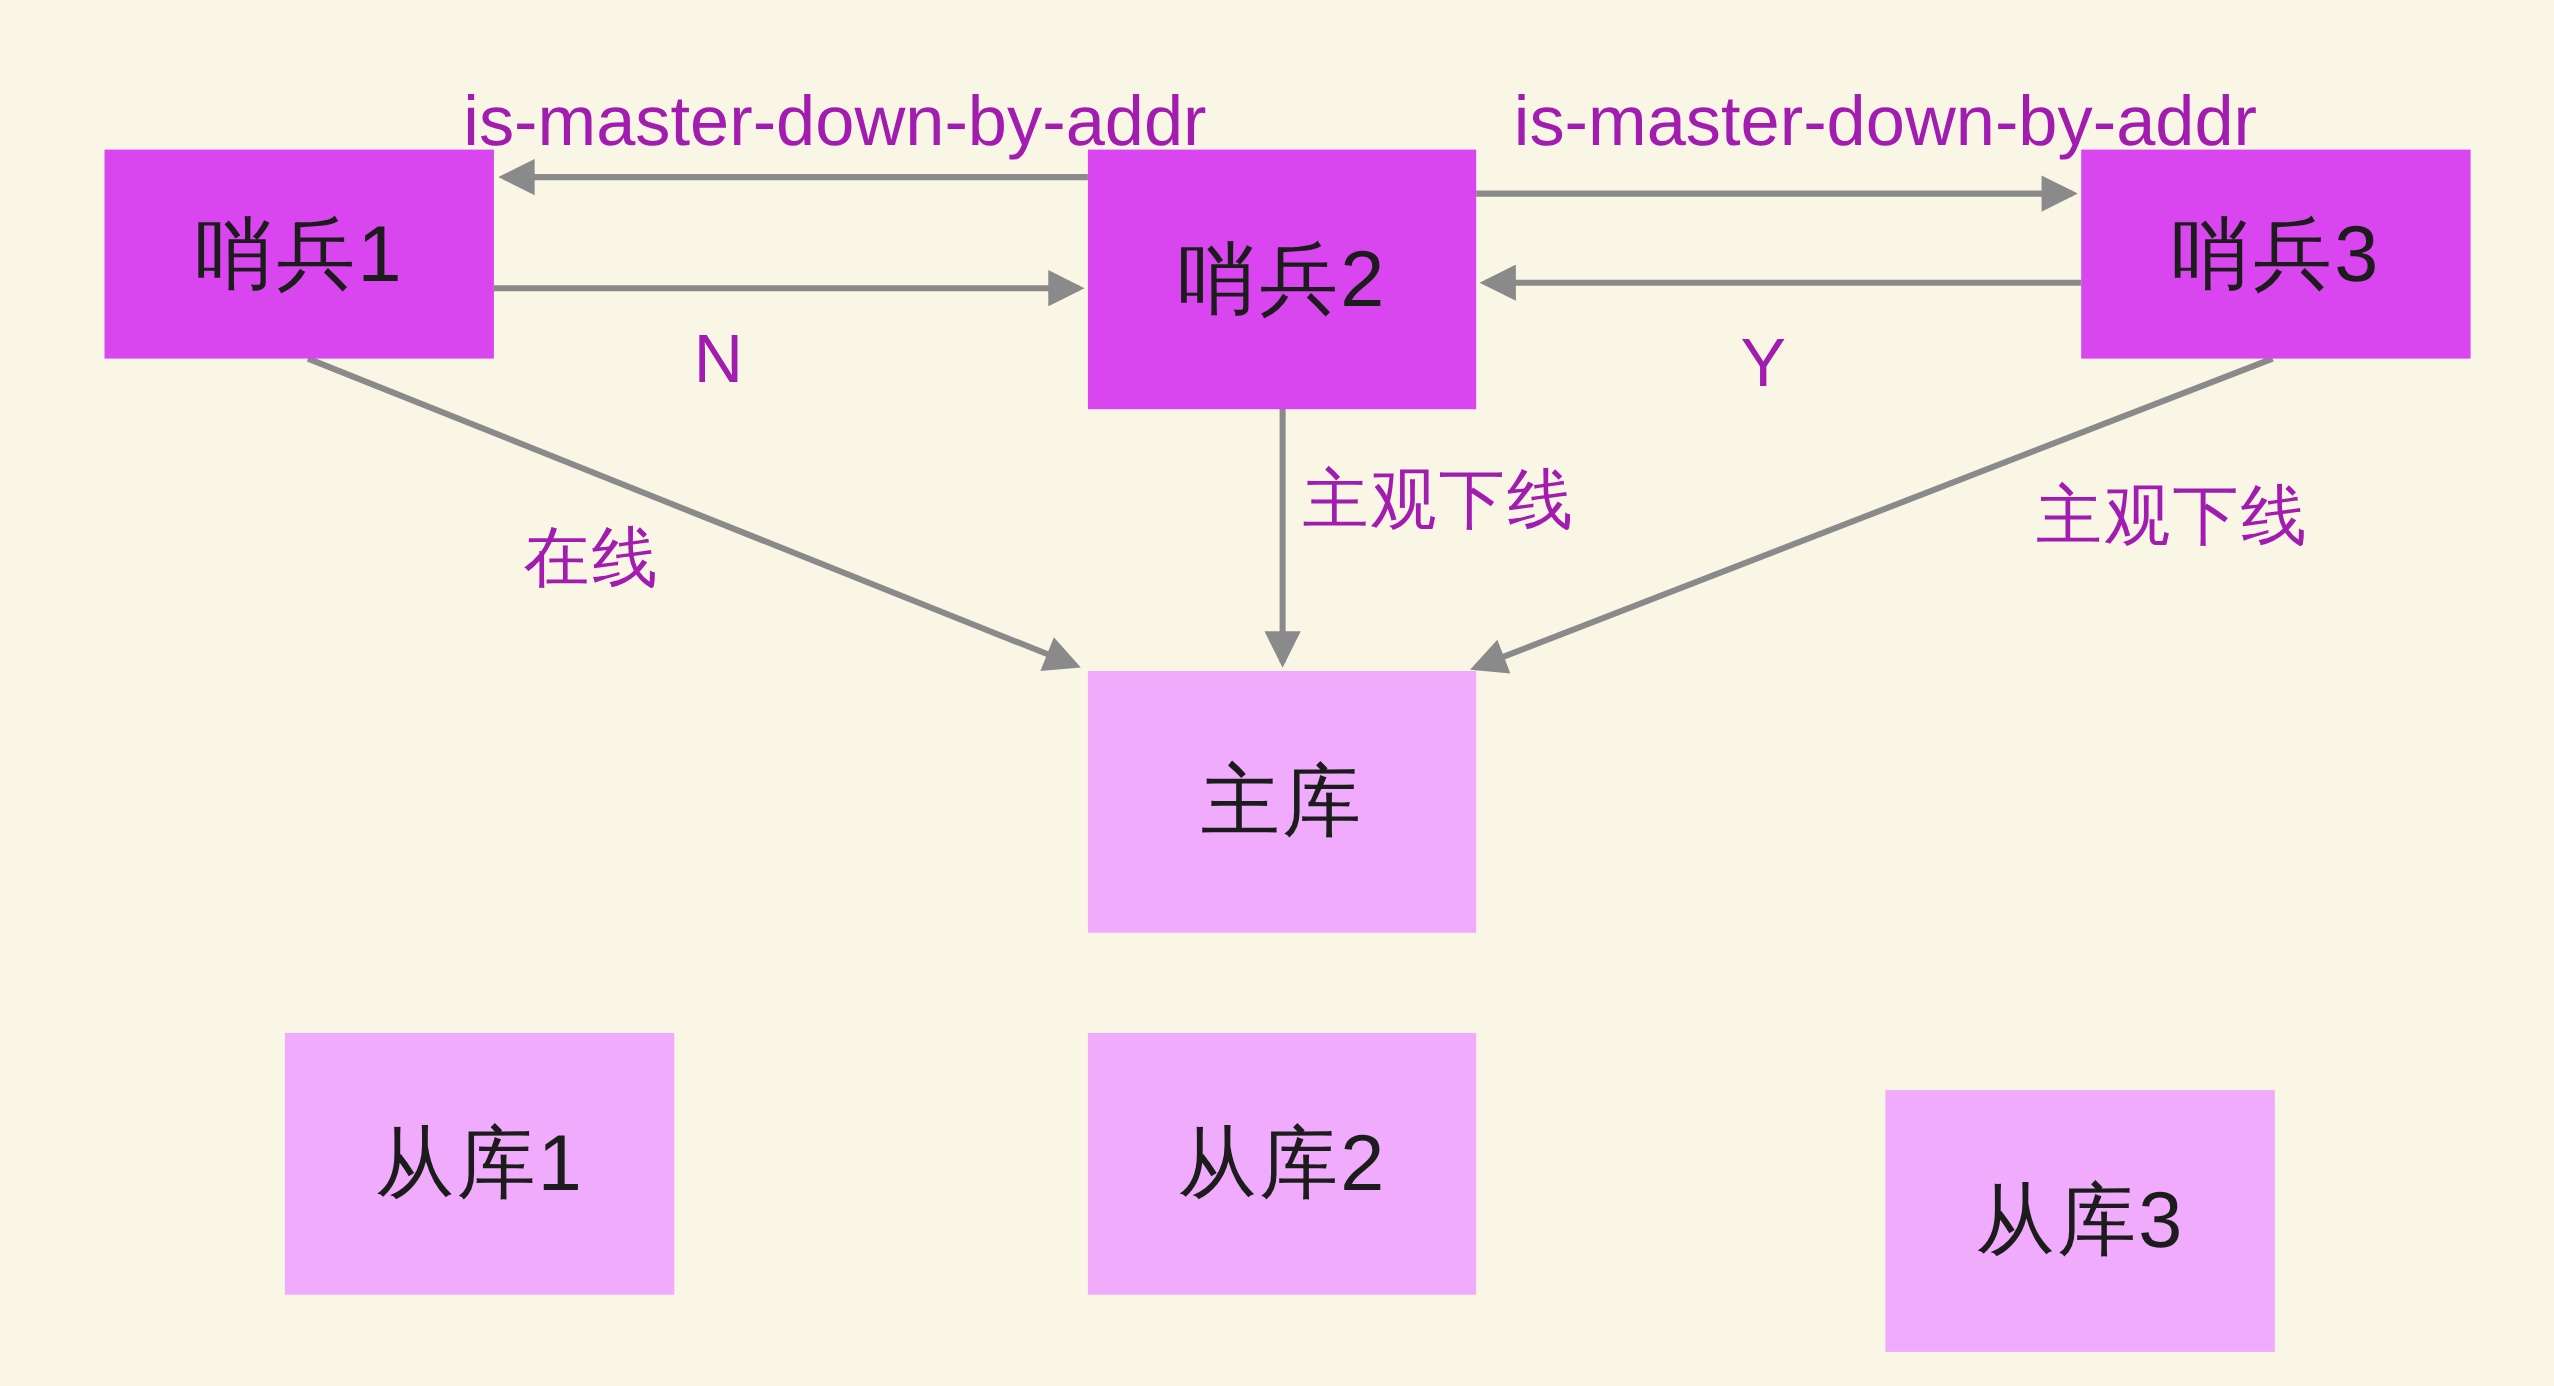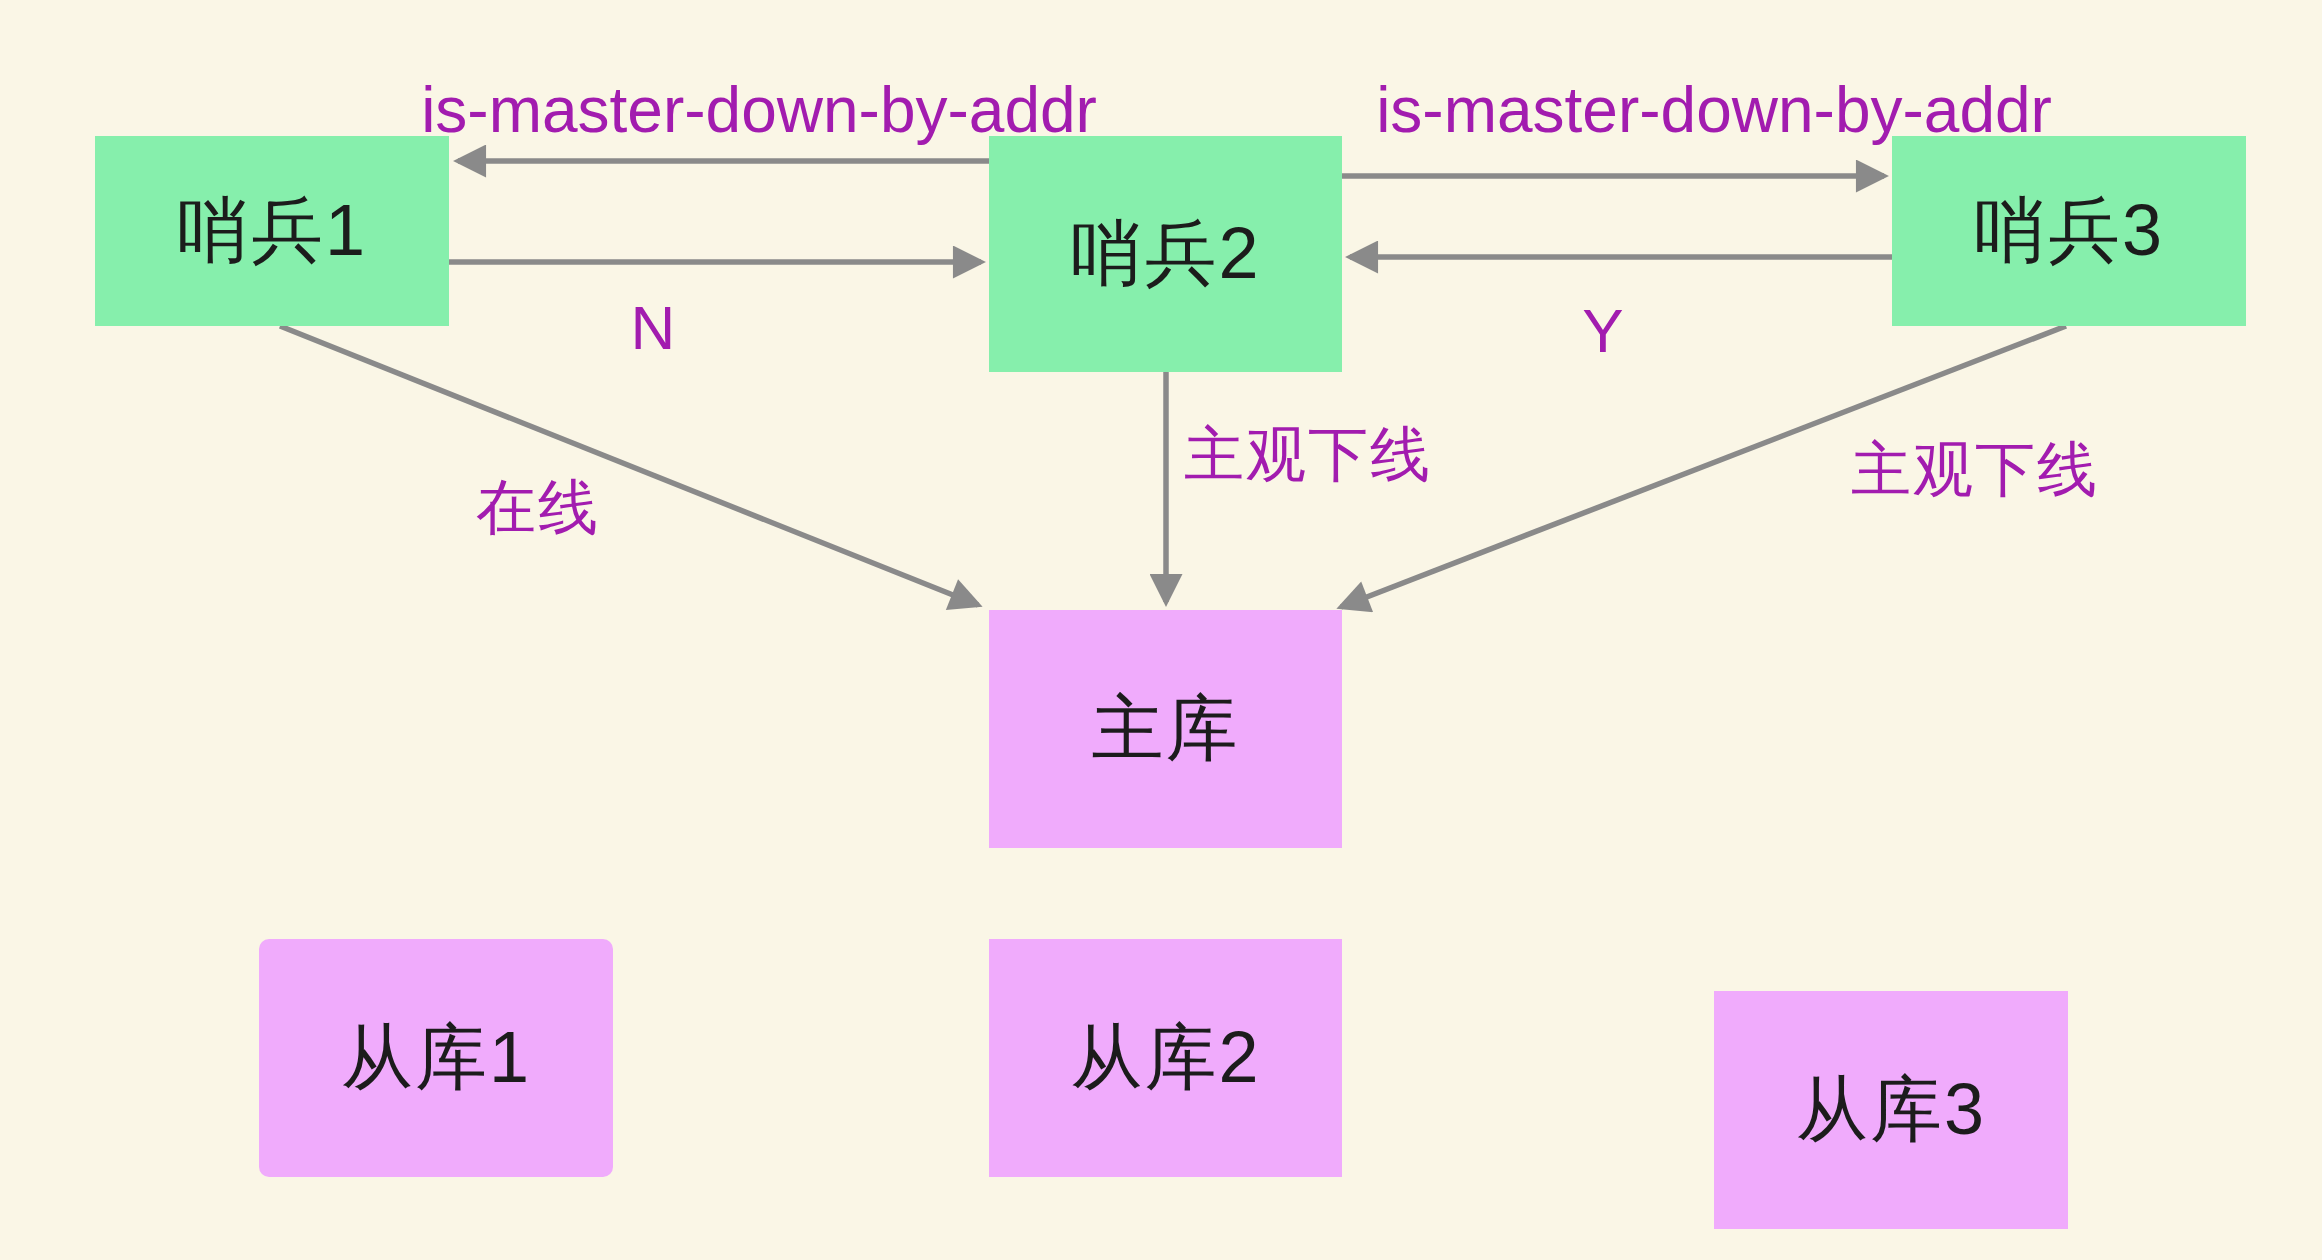--- a/index.html
+++ b/index.html
@@ -9,21 +9,21 @@
     width:2322px;height:1260px;
     background:#faf6e6;
     overflow:hidden;
   }
   .node{
     position:absolute;
     display:flex;align-items:center;justify-content:center;
     font-size:72px;color:#1c1c1c;
     letter-spacing:2px;
   }
-  .node.yellow{background:#86efac;}
+  .node.yellow{background:#d946ef;}
   .node.green{background:#f0abfc;}
   .edge-label{
     position:absolute;
     transform:translate(-50%,-50%);
     color:#a21caf;white-space:nowrap;
   }
   .lbl-latin{font-size:64px;}
   .lbl-letter{font-size:62px;}
   .lbl-cn{font-size:60px;letter-spacing:2px;}
   svg.arrows{position:absolute;left:0;top:0;}
@@ -64,21 +64,21 @@
     <span>哨兵2</span>
   </div>
   <div class="node yellow" style="left:1892px;top:136px;width:354px;height:190px;justify-content:center;">
     <span>哨兵3</span>
   </div>
 
   <div class="node green" style="left:989px;top:610px;width:353px;height:238px;">
     <span>主库</span>
   </div>
 
-  <div class="node green" style="left:259px;top:939px;width:354px;height:238px;border-radius:10px;">
+  <div class="node green" style="left:259px;top:939px;width:354px;height:238px;">
     <span>从库1</span>
   </div>
   <div class="node green" style="left:989px;top:939px;width:353px;height:238px;">
     <span>从库2</span>
   </div>
   <div class="node green" style="left:1714px;top:991px;width:354px;height:238px;">
     <span>从库3</span>
   </div>
 
   <div class="edge-label lbl-latin" style="left:759px;top:110px;">is-master-down-by-addr</div>

